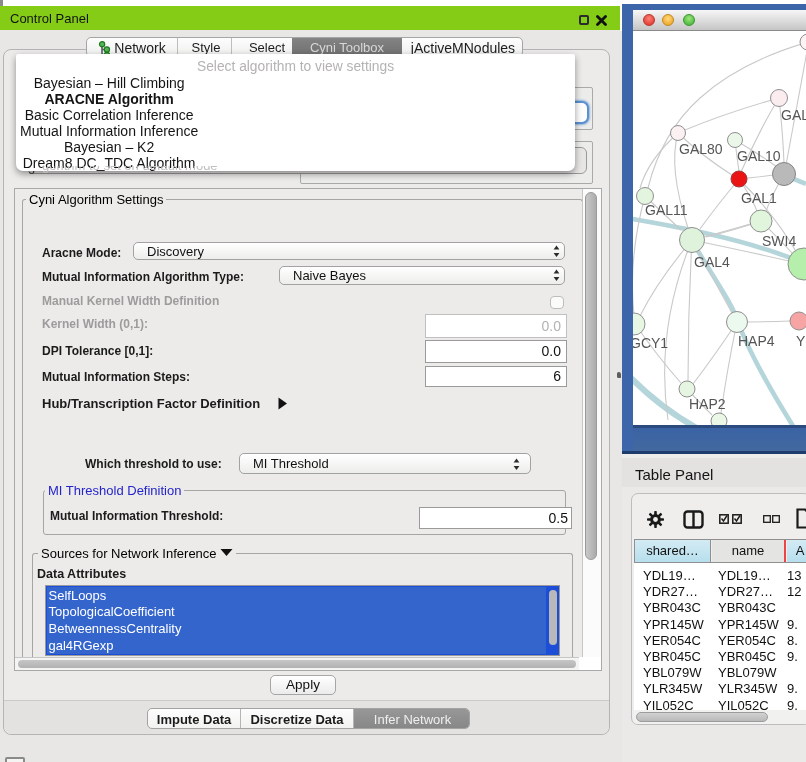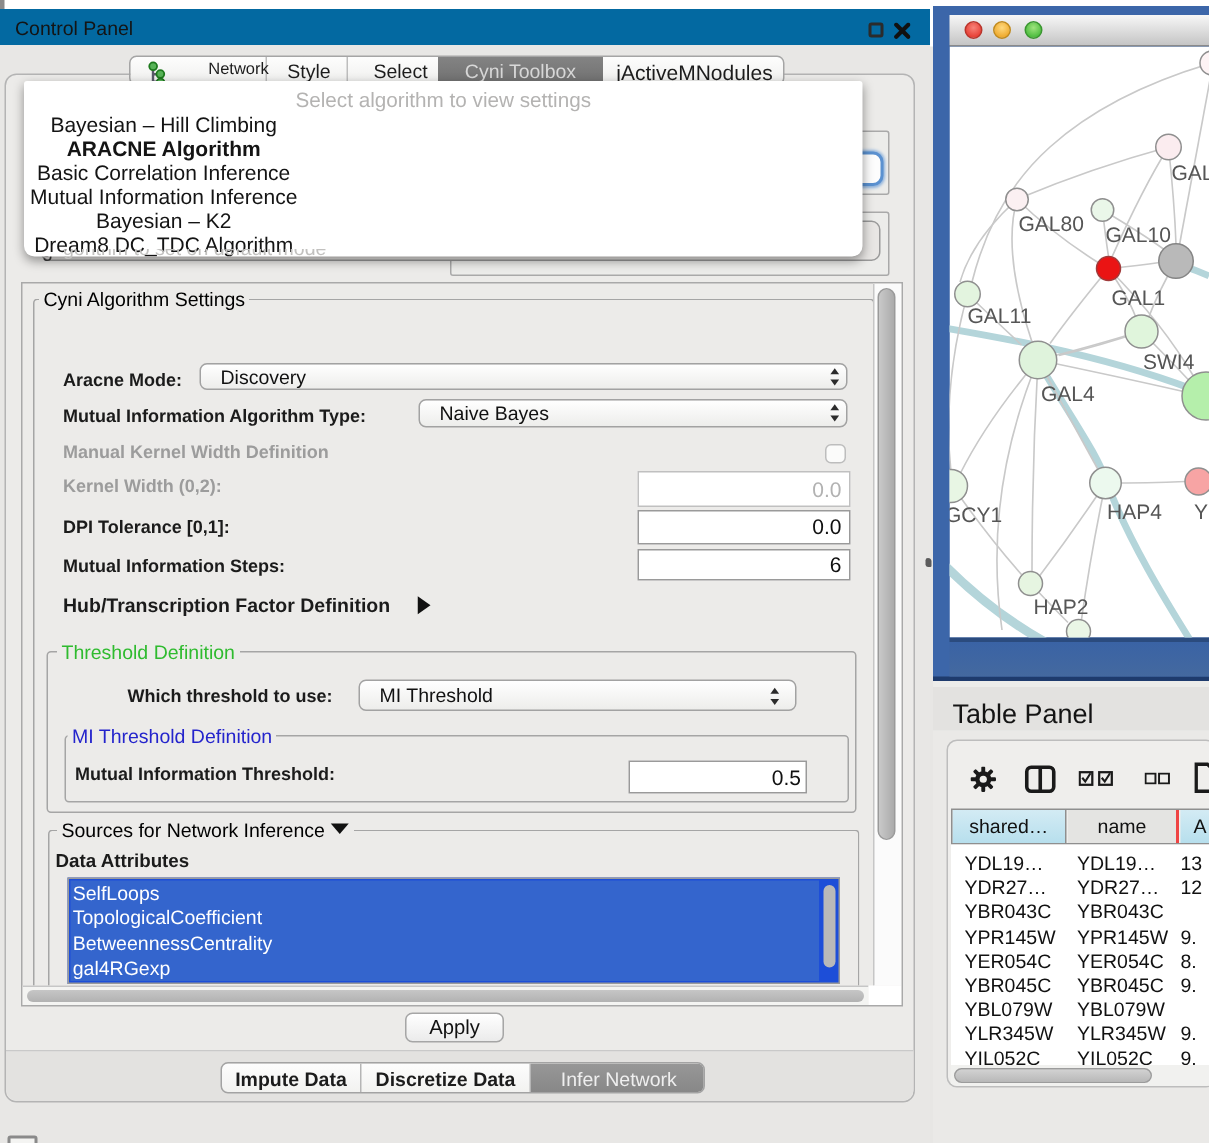--- a/index.html
+++ b/index.html
@@ -10,42 +10,42 @@
 .combo{position:absolute;border:1px solid #a2a2a2;border-radius:5px;background:linear-gradient(#ffffff,#ededeb);font-size:13px;color:#111;padding-left:32px;}
 .combo .ar{position:absolute;right:7px;top:3px;}
 .tf{position:absolute;border:1px solid #9a9a9a;background:#fff;font-size:14px;color:#111;text-align:right;padding-right:5px;}
 .row{white-space:nowrap;text-align:center;}
 </style></head><body>
 
 <div class="abs" style="left:0;top:0;width:806px;height:6px;background:#ffffff;"></div>
 <div class="abs" style="left:0;top:0;width:3px;height:7px;background:#8a8a8a;"></div>
 <div class="abs" style="left:620px;top:0;width:5px;height:31px;background:#fff;"></div>
 
-<div class="abs" style="left:0;top:6px;width:620px;height:24px;background:#0369a1;">
+<div class="abs" style="left:0;top:6px;width:620px;height:24px;background:#84cc16;">
   <div class="abs" style="left:10px;top:5px;font-size:13px;color:#141414;">Control Panel</div>
   <div class="abs" style="left:579px;top:9px;width:10px;height:10px;border:2px solid #2b2b2b;border-radius:2px;"></div>
   <svg class="abs" style="left:596px;top:9px;" width="11" height="11" viewBox="0 0 11 11">
       <path d="M1.5 1.5 L9.5 9.5 M9.5 1.5 L1.5 9.5" stroke="#111" stroke-width="2.8" stroke-linecap="round"></path>
     </svg>
 </div>
 <div class="abs" style="left:0;top:30px;width:620px;height:732px;background:#e8e7e5;"></div>
 
 <div class="abs" style="left:3px;top:49px;width:607px;height:686px;background:#ecebe9;border:1px solid #b4b4b4;border-radius:8px;"></div>
 
 <div class="abs" style="left:86px;top:37px;width:437px;height:20px;border:1px solid #a5a5a5;border-radius:5px;background:linear-gradient(#fdfdfd,#efefed);overflow:hidden;">
   <div class="abs" style="left:90px;top:0;width:1px;height:20px;background:#bdbdbd;"></div>
   <div class="abs" style="left:144px;top:0;width:1px;height:20px;background:#bdbdbd;"></div>
   <div class="abs" style="left:205px;top:0;width:110px;height:20px;background:linear-gradient(#838383,#6e6e6e);"></div>
   <svg class="abs" style="left:9px;top:2px;" width="15" height="17" viewBox="0 0 15 17">
     <path d="M6 5 L6 14.5 M6 9.5 L9 9.5 M6 14.5 L9 14.5" stroke="#5a5a6a" stroke-width="1.6" fill="none"></path>
     <circle cx="6.1" cy="4.2" r="2.6" fill="#57b357" stroke="#1e7a1e" stroke-width="1.2"></circle>
     <circle cx="10.9" cy="9.4" r="2.6" fill="#57b357" stroke="#1e7a1e" stroke-width="1.2"></circle>
     <circle cx="11" cy="15" r="2.6" fill="#57b357" stroke="#1e7a1e" stroke-width="1.2"></circle>
   </svg>
-  <div class="abs" style="left:24px;top:2px;width:58px;text-align:center;font-size:11px;color:#1c1c1c;margin-left:19px;">Network</div>
+  <div class="abs" style="left:24px;top:2px;width:58px;text-align:center;font-size:14px;color:#1c1c1c;">Network</div>
   <div class="abs" style="left:98px;top:2px;width:42px;text-align:center;font-size:13px;color:#1c1c1c;">Style</div>
   <div class="abs" style="left:159px;top:2px;width:42px;text-align:center;font-size:13px;color:#1c1c1c;">Select</div>
   <div class="abs" style="left:205px;top:2px;width:110px;text-align:center;font-size:13px;color:#d8d8d8;">Cyni Toolbox</div>
   <div class="abs" style="left:315px;top:2px;width:122px;text-align:center;font-size:14px;color:#1c1c1c;">jActiveMNodules</div>
 </div>
 
 <div class="abs" style="left:300px;top:87px;width:293px;height:43px;border:1px solid #a9a9a9;border-radius:2px;background:#ececea;"></div>
 <div class="abs" style="left:320px;top:101px;width:269px;height:23px;border:2px solid #5b91d0;border-radius:7px;background:#fdfdfd;box-shadow:0 0 2px 1px #8cb1dc;"></div>
 <div class="abs" style="left:300px;top:141px;width:293px;height:43px;border:1px solid #a9a9a9;border-radius:2px;background:#ececea;"></div>
 <div class="abs" style="left:27px;top:147px;width:560px;height:27px;border:1px solid #9a9a9a;border-radius:6px;background:#e8e6e4;"></div>
@@ -69,48 +69,45 @@
   <div class="lbl" style="left:27px;top:81px;">Mutual Information Algorithm Type:</div>
   <div class="combo" style="left:264px;top:77px;width:286px;height:19px;">
         <span style="position:absolute;left:13px;top:1px;">Naive Bayes</span>
     <svg class="ar" width="7" height="13" viewBox="0 0 7 13" style="top:2px;right:4px;">
           <path d="M3.5 0.5 L6.4 4.5 L0.6 4.5 Z" fill="#2b2b2b"></path>
           <path d="M3.5 12 L6.4 8 L0.6 8 Z" fill="#2b2b2b"></path>
         </svg>
       </div>
   <div class="lbl" style="left:27px;top:105px;color:#9c9c9c;">Manual Kernel Width Definition</div>
   <div class="abs" style="left:535px;top:107px;width:14px;height:13px;border:1.5px solid #bdbdbd;border-radius:4px;background:#fbfbfa;"></div>
-  <div class="lbl" style="left:27px;top:128px;color:#9c9c9c;">Kernel Width (0,2):</div>
+  <div class="lbl" style="left:27px;top:128px;color:#9c9c9c;">Kernel Width (0,1):</div>
   <div class="tf" style="left:410px;top:125px;width:142px;height:24px;border-color:#c0c0c0;color:#b2b2b2;line-height:22px;">0.0</div>
   <div class="lbl" style="left:27px;top:155px;">DPI Tolerance [0,1]:</div>
   <div class="tf" style="left:410px;top:151px;width:142px;height:23px;line-height:21px;">0.0</div>
   <div class="lbl" style="left:27px;top:181px;">Mutual Information Steps:</div>
   <div class="tf" style="left:410px;top:177px;width:142px;height:21px;line-height:19px;">6</div>
 
   <div class="lbl" style="left:27px;top:207px;font-size:13px;">Hub/Transcription Factor Definition</div>
   <svg class="abs" style="left:262px;top:208px;" width="11" height="13" viewBox="0 0 11 13">
         <path d="M1.5 0.5 L10 6.5 L1.5 12.5 Z" fill="#111"></path>
       </svg>
 
-  <div class="gbox" style="left:16px;top:245px;width:540px;height:108px;">
-    <div class="gtitle" style="left:6px;color:#2fbb2f;">Threshold Definition</div>
-  </div>
   <div class="lbl" style="left:70px;top:268px;">Which threshold to use:</div>
   <div class="combo" style="left:224px;top:264px;width:292px;height:21px;">
         <span style="position:absolute;left:13px;top:2px;">MI Threshold</span>
     <svg class="ar" width="7" height="13" viewBox="0 0 7 13" style="top:4px;right:10px;">
           <path d="M3.5 0.5 L6.4 4.5 L0.6 4.5 Z" fill="#2b2b2b"></path>
           <path d="M3.5 12 L6.4 8 L0.6 8 Z" fill="#2b2b2b"></path>
         </svg>
       </div>
   <div class="gbox" style="left:28px;top:301px;width:523px;height:45px;">
     <div class="gtitle" style="left:1px;color:#2424cc;">MI Threshold Definition</div>
   </div>
   <div class="lbl" style="left:35px;top:320px;">Mutual Information Threshold:</div>
-  <div class="tf" style="left:404px;top:318px;width:119px;height:22px;line-height:20px;padding-right:3px;">0.5</div>
+  <div class="tf" style="left:404px;top:318px;width:153px;height:22px;line-height:20px;padding-right:3px;">0.5</div>
 
   <div class="gbox" style="left:17px;top:364px;width:541px;height:130px;border-bottom:none;">
     <div class="gtitle" style="left:5px;">Sources for Network Inference <svg width="13" height="9" viewBox="0 0 13 9" style="vertical-align:1px;">
             <path d="M0.5 1 L12.5 1 L6.5 8 Z" fill="#111"></path>
           </svg></div>
   </div>
   <div class="lbl" style="left:22px;top:378px;font-size:12.5px;">Data Attributes</div>
 
   <div class="abs" style="left:30px;top:396px;width:515px;height:71px;border:1px solid #9a9a9a;background:#1d4ed8;">
     <div class="abs" style="left:1px;top:1px;width:499px;height:67px;background:#3465cd;"></div>
@@ -234,21 +231,21 @@
     <text x="694" y="267">GAL4</text>
     <text x="630" y="348">GCY1</text>
     <text x="738" y="346">HAP4</text>
     <text x="796" y="346">Y</text>
     <text x="689" y="409">HAP2</text>
   </g>
 </svg>
 
 <div class="abs" style="left:622px;top:454px;width:184px;height:4px;background:#ececea;"></div>
 <div class="abs" style="left:622px;top:458px;width:184px;height:29px;background:#e3e2e0;">
-  <div class="abs" style="left:13px;top:8px;font-size:18px;color:#141414;">Table Panel</div>
+  <div class="abs" style="left:13px;top:8px;font-size:15px;color:#141414;">Table Panel</div>
 </div>
 <div class="abs" style="left:622px;top:487px;width:184px;height:275px;background:#eae9e7;"></div>
 <div class="abs" style="left:631px;top:493px;width:180px;height:232px;background:#efeeec;border:1px solid #bdbdbd;border-radius:7px;overflow:hidden;">
 
   <svg class="abs" style="left:15px;top:17px;" width="17" height="17" viewBox="0 0 17 17">
     <g fill="#1a1a1a">
         <circle cx="8.5" cy="8.5" r="5.4"></circle>
         <rect x="7.2" y="0" width="2.6" height="4.2" rx="0.8" transform="rotate(0 8.5 8.5)"></rect>
         <rect x="7.2" y="0" width="2.6" height="4.2" rx="0.8" transform="rotate(45 8.5 8.5)"></rect>
         <rect x="7.2" y="0" width="2.6" height="4.2" rx="0.8" transform="rotate(90 8.5 8.5)"></rect>

